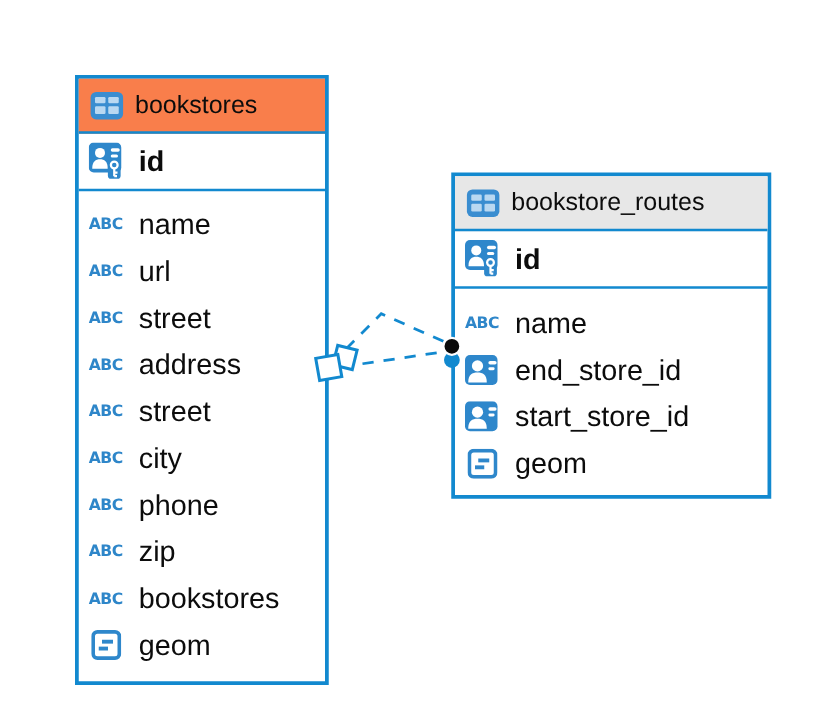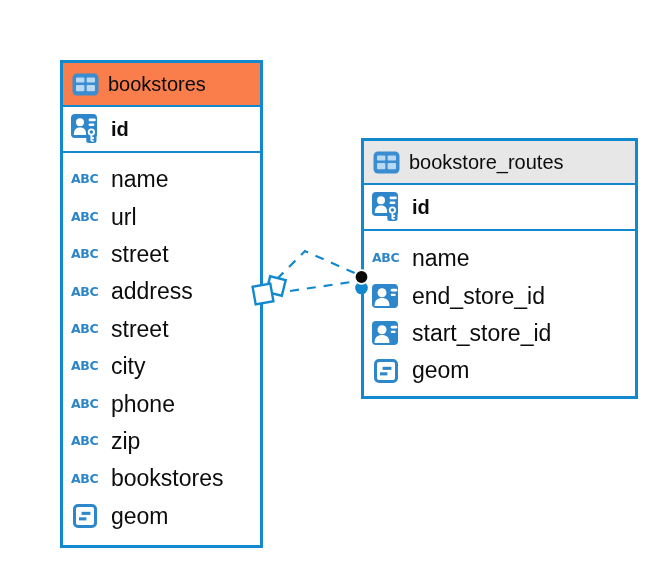--- a/index.html
+++ b/index.html
@@ -11,21 +11,21 @@
   .canvas { position: absolute; inset: 0; width: 654px; height: 570px; }
 
   
   .etable {
     position: absolute;
     background: #ffffff;
     border: 3.5px solid #1289CF;
     display: flex; flex-direction: column;
   }
   .etable-bookstores { left: 60px; top: 60px; width: 203px; height: 488px; }
-  .etable-bookstore-routes { left: 361px; top: 138px; width: 277px; height: 261px; }
+  .etable-bookstore-routes { left: 361px; top: 138px; width: 256px; height: 261px; }
 
   .t-header {
     height: 44px; flex: 0 0 44px;
     border-bottom: 2px solid #1289CF;
     display: flex; align-items: center;
     padding-left: 9px; gap: 9px;
     font-size: 20px; color: #0c0c0c;
     white-space: nowrap;
   }
   .pk-section {
@@ -39,21 +39,21 @@
 
   .row {
     height: 37.4px; flex: 0 0 37.4px;
     display: flex; align-items: center;
     padding-left: 8px; gap: 6px;
     white-space: nowrap;
   }
   .pk-section .row { height: 44px; flex: 0 0 44px; }
   .ic-box { width: 34px; flex: 0 0 34px; display: flex; align-items: flex-start; }
   .f-label { font-size: 23px; color: #0c0c0c; }
-  .pk-section .f-label { font-weight: 700; font-size: 20px; }
+  .pk-section .f-label { font-weight: 700; font-size: 23px; }
 
   .abc-glyph {
     font-family: "DejaVu Sans", sans-serif;
     font-weight: 800; font-size: 12.5px; letter-spacing: -0.4px;
     color: #2E86C9; line-height: 1;
   }
   .ic-box svg { display: block; }
 
   
   #connector-layer {

